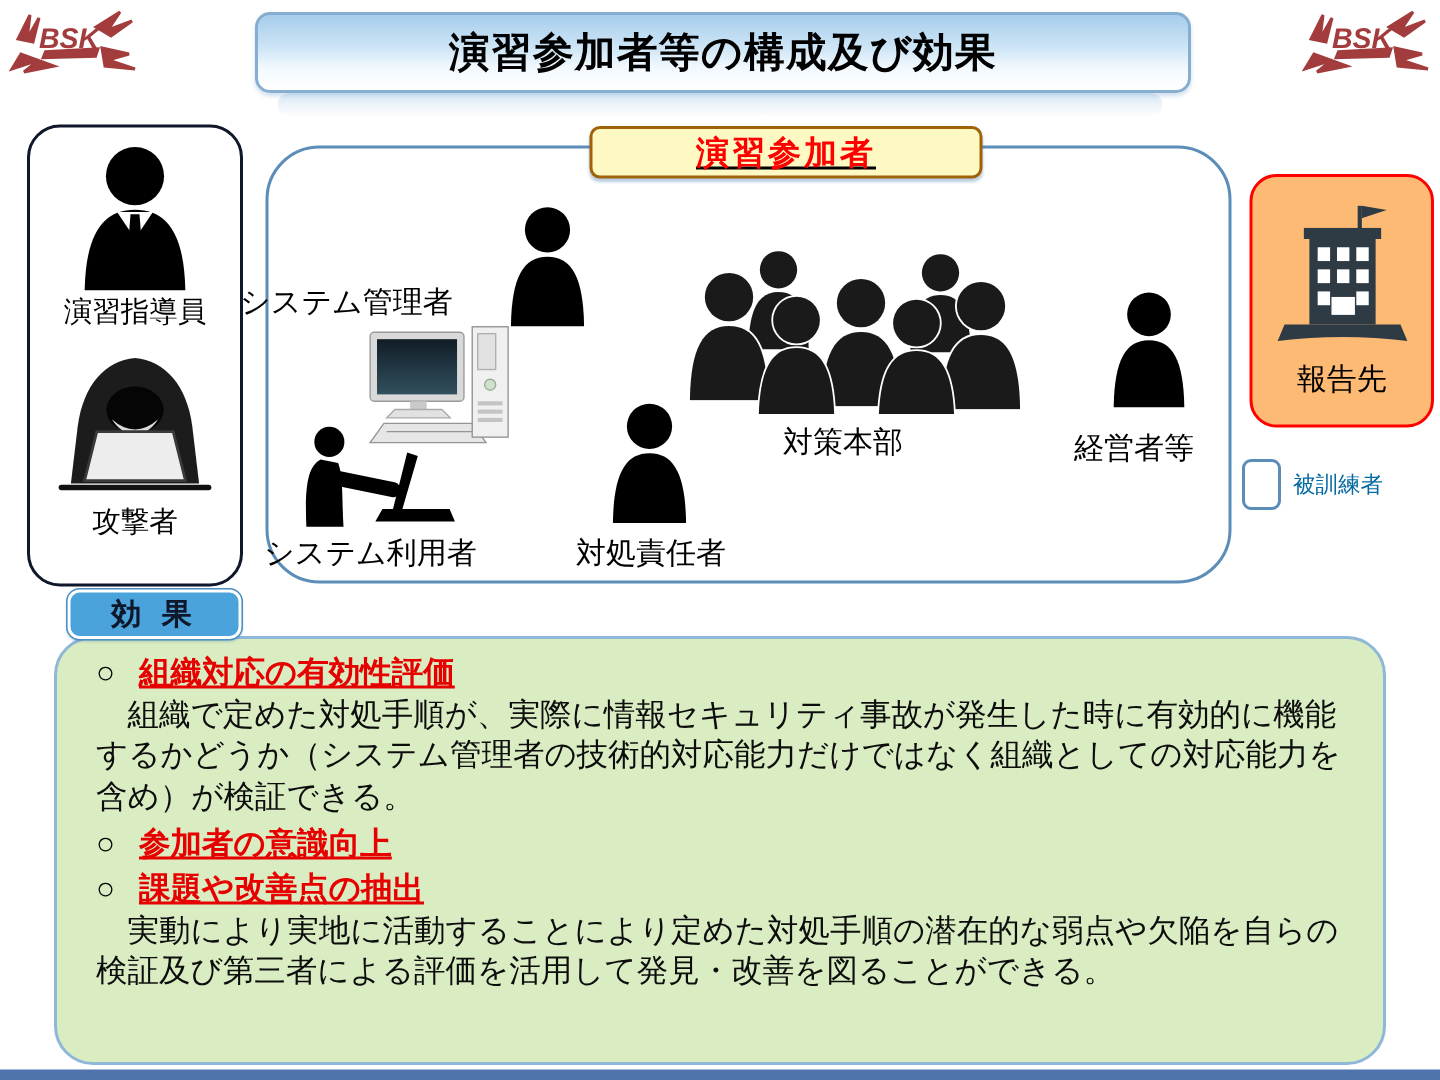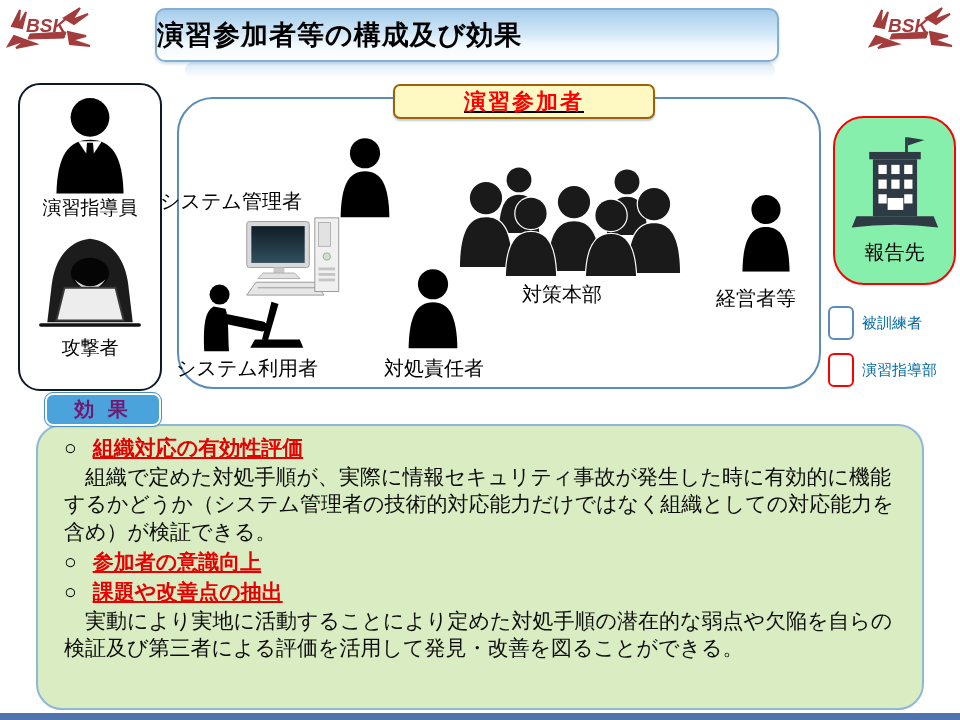--- a/index.html
+++ b/index.html
@@ -2,24 +2,24 @@
 <html><head>
 <meta charset="utf-8">
 <style>
   html,body{margin:0;padding:0;background:#888;}
   .slide{
     position:relative;width:960px;height:720px;background:#ffffff;
     font-family:"Liberation Sans","DejaVu Sans",sans-serif;overflow:hidden;
   }
   
   .title-bar{
-    position:absolute;left:155px;top:8px;width:620px;height:50px;
+    position:absolute;left:170px;top:8px;width:620px;height:50px;
     border:2px solid #86aed0;border-radius:10px;
     background:linear-gradient(to bottom,#a6cdec 0%,#cfe6f6 45%,#f2f9fe 70%,#ffffff 100%);
-    display:flex;align-items:center;
+    display:flex;align-items:center;justify-content:center;
     box-shadow:0 2px 3px rgba(120,160,200,.35);
   }
   .title-bar span{font-size:27px;font-weight:bold;color:#000;letter-spacing:1px;}
   .title-reflection{
     position:absolute;left:185px;top:62px;width:590px;height:16px;border-radius:8px;
     background:linear-gradient(to bottom,rgba(150,190,225,.35),rgba(255,255,255,0));
   }
   .logo{position:absolute;top:6px;width:86px;height:46px;}
   .logo.left{left:6px;} .logo.right{right:6px;}
   
@@ -40,38 +40,38 @@
     display:flex;align-items:center;justify-content:center;z-index:5;
     box-shadow:0 2px 2px rgba(80,130,180,.4);
     text-decoration:underline;
   }
   .tab span{color:#ff0000;font-size:22px;font-weight:bold;letter-spacing:2px;}
   .p-label{position:absolute;font-size:20px;color:#000;white-space:nowrap;z-index:3;}
   .p-icon{position:absolute;z-index:2;}
   
   .report-panel{
     position:absolute;left:833px;top:116px;width:119px;height:165px;
-    border:2px solid #ff0000;border-radius:31px;background:#86efac;
+    border:2px solid #ff0000;border-radius:18px;background:#fdba74;
     display:flex;flex-direction:column;align-items:center;justify-content:center;
   }
   .report-panel .panel-label{font-size:20px;margin-top:2px;}
   
   .legend-item{position:absolute;display:flex;align-items:center;}
   .legend-swatch{width:22px;height:30px;border-radius:6px;background:#fff;}
   .legend-swatch.blue{border:2px solid #5b8db8;}
   .legend-swatch.red{border:2px solid #ff0000;}
   .legend-item span{font-size:15px;color:#0369a1;margin-left:8px;white-space:nowrap;}
   
   .effect-tag{
     position:absolute;left:45px;top:393px;width:112px;height:29px;
     background:#4aa3da;border:2px solid #fff;outline:1px solid #4a90c4;border-radius:8px;
     display:flex;align-items:center;justify-content:center;z-index:6;
     box-shadow:0 1px 2px rgba(80,130,180,.5);
   }
-  .effect-tag span{color:#701a75;font-size:20px;font-weight:bold;letter-spacing:4px;}
+  .effect-tag span{color:#0f172a;font-size:20px;font-weight:bold;letter-spacing:4px;}
   .green-box{
     position:absolute;left:36px;top:424px;width:888px;height:286px;
     background:#d9ecc2;border:2px solid #8fb8d8;border-radius:26px;
     box-sizing:border-box;padding:6px 22px 4px 20px;z-index:4;
   }
   .gb-heading{font-size:21px;font-weight:bold;margin:2px 0 1px 6px;display:flex;align-items:baseline;}
   .gb-heading .marker{color:#000;margin-right:16px;font-weight:normal;}
   .gb-heading .htext{color:#e60000;text-decoration:underline;}
   .green-box p{font-size:21px;color:#0d0d0d;line-height:1.3;margin:1px 0 3px 6px;}
   
@@ -218,24 +218,20 @@
         <rect x="42" y="68" width="17" height="13"></rect>
       </g>
     </svg>
     <span class="panel-label">報告先</span>
   </div>
 
   <div class="legend-item" style="left:828px;top:306px;">
     <div class="legend-swatch blue"></div>
     <span>被訓練者</span>
   </div>
-  <div class="legend-item" style="left:828px;top:353px;">
-    <div class="legend-swatch red"></div>
-    <span>演習指導部</span>
-  </div>
 
   <div class="effect-tag">
     <span>効 果</span>
   </div>
   <div class="green-box">
     <div class="gb-heading">
       <span class="marker">○</span>
       <span class="htext">組織対応の有効性評価</span>
     </div>
     <p>　組織で定めた対処手順が、実際に情報セキュリティ事故が発生した時に有効的に機能するかどうか（システム管理者の技術的対応能力だけではなく組織としての対応能力を含め）が検証できる。</p>

